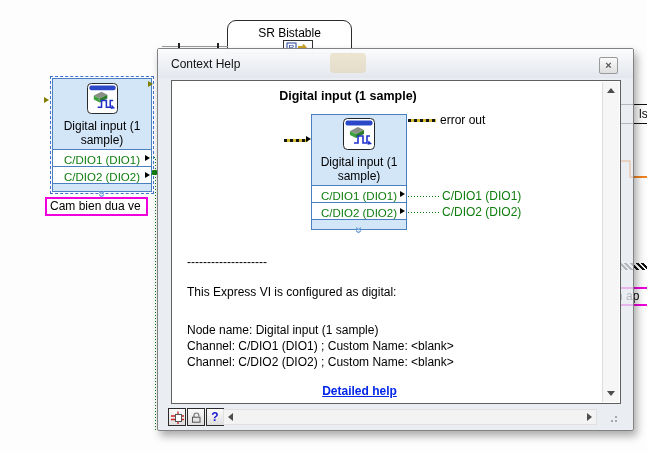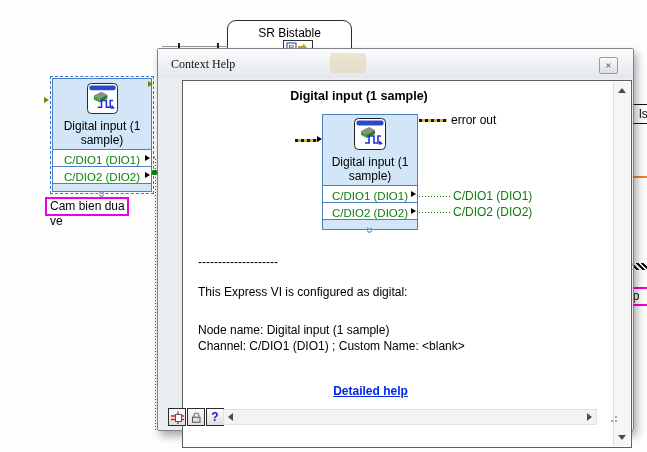--- a/index.html
+++ b/index.html
@@ -82,21 +82,21 @@
       </div>
       <div class="vi-row">
         <span>C/DIO2 (DIO2)</span><div class="tri-r"></div>
       </div>
       <div class="vi-chev"><b>»</b></div>
     </div>
   </div>
   <div class="abs tri-r olive" style="left:44px;top:97px;"></div>
   <div class="abs tri-r olive" style="left:148px;top:81px;"></div>
 
-  <div class="abs magenta-label" style="left:45px;top:197px;width:84px;height:19px;padding-left:3px;">
+  <div class="abs magenta-label" style="left:45px;top:197px;width:103px;height:19px;padding-left:3px;">
     <span>Cam bien dua ve</span>
   </div>
 
   <div class="abs gdot-h" style="left:151px;top:157px;width:6px;"></div>
   <div class="abs gdot-h" style="left:151px;top:174px;width:6px;"></div>
   <div class="abs gdot-v" style="left:155px;top:157px;height:273px;"></div>
   <div class="abs" style="left:152px;top:170px;width:5px;height:5px;background:#0e7d0e;border-radius:1px;"></div>
 
   <div class="abs" style="left:616px;top:104px;width:44px;height:20px;background:#fff;border:1px solid #111;box-sizing:border-box;">
     <span class="t12" style="position:absolute;left:22px;top:2px;">lse</span>
@@ -107,28 +107,28 @@
   <div class="abs orange" style="left:629px;top:160px;width:2px;height:18px;"></div>
   <div class="abs orange" style="left:629px;top:176px;width:18px;height:2px;"></div>
   <div class="abs" style="left:608px;top:262px;width:7px;height:9px;background:#9a9a9a;"></div>
   <div class="abs hatch" style="left:614px;top:263px;width:33px;height:7px;"></div>
   <div class="abs magenta-label" style="left:610px;top:287px;width:42px;height:19px;padding-left:4px;">
     <span>n ap</span>
   </div>
 
   <div id="ch-window" class="abs" style="left:157px;top:48px;width:477px;height:383px;">
 
-    <div id="ch-titlebar" class="abs" style="left:0;top:0;right:0;height:29px;font-family:Liberation Serif, serif;">
+    <div id="ch-titlebar" class="abs" style="left:0;top:0;right:0;height:29px;">
       <div class="abs t12" style="left:13px;top:8px;color:#111;">Context Help</div>
       <div class="abs btn17" style="left:441px;top:8px;width:19px;height:17px;border:1px solid #9a9a9a;border-radius:2px;">
         <span style="font-size:11px;font-weight:bold;color:#555;line-height:11px;">×</span>
       </div>
     </div>
 
-    <div id="ch-content" class="abs" style="left:24px;top:31px;width:450px;height:368px;">
+    <div id="ch-content" class="abs" style="left:13px;top:31px;width:450px;height:324px;">
 
       <div class="abs" style="right:1px;top:1px;bottom:1px;width:16px;background:#f6f6f6;border-left:1px solid #ddd;">
         <div class="tri-up" style="position:absolute;left:4px;top:6px;"></div>
         <div class="tri-dn" style="position:absolute;left:4px;bottom:6px;"></div>
       </div>
 
       <div class="abs" style="left:1px;top:8px;width:350px;text-align:center;font-size:12.5px;font-weight:bold;">Digital input (1 sample)</div>
 
       <div class="abs errwire" style="left:112px;top:58px;width:24px;"></div>
       <div class="abs tri-r" style="left:134px;top:55px;"></div>
@@ -164,20 +164,21 @@
 
       <div class="abs gdot-h" style="left:236px;top:115px;width:31px;"></div>
       <div class="abs t12 green" style="left:270px;top:108px;">C/DIO1 (DIO1)</div>
       <div class="abs gdot-h" style="left:236px;top:131px;width:31px;"></div>
       <div class="abs t12 green" style="left:270px;top:124px;">C/DIO2 (DIO2)</div>
 
       <div class="abs t12" style="left:15px;top:174px;">--------------------</div>
       <div class="abs t12" style="left:15px;top:204px;">This Express VI is configured as digital:</div>
       <div class="abs t12" style="left:15px;top:242px;text-align:center;">Node name: Digital input (1 sample)</div>
       <div class="abs t12" style="left:15px;top:258px;">Channel: C/DIO1 (DIO1) ;  Custom Name: &lt;blank&gt;</div>
+      <div class="abs t12" style="left:15px;top:274px;">Channel: C/DIO2 (DIO2) ;  Custom Name: &lt;blank&gt;</div>
 
       <div class="abs t12" style="left:1px;top:303px;width:350px;text-align:center;">
         <span class="link">Detailed help</span>
       </div>
     </div>
 
     <div class="abs btn17" style="left:10px;top:359px;width:18px;height:18px;">
       <svg width="13" height="13">
         <rect x="4.5" y="3.5" width="6" height="7" fill="#fff" stroke="#555"></rect>
         <path d="M0 5 h4 M0 8.5 h4 M11 5 h2 M11 8.5 h2 M7 0.5 v2.5 M7 11 v2" stroke="#cc2222" stroke-width="1.3" fill="none"></path>

